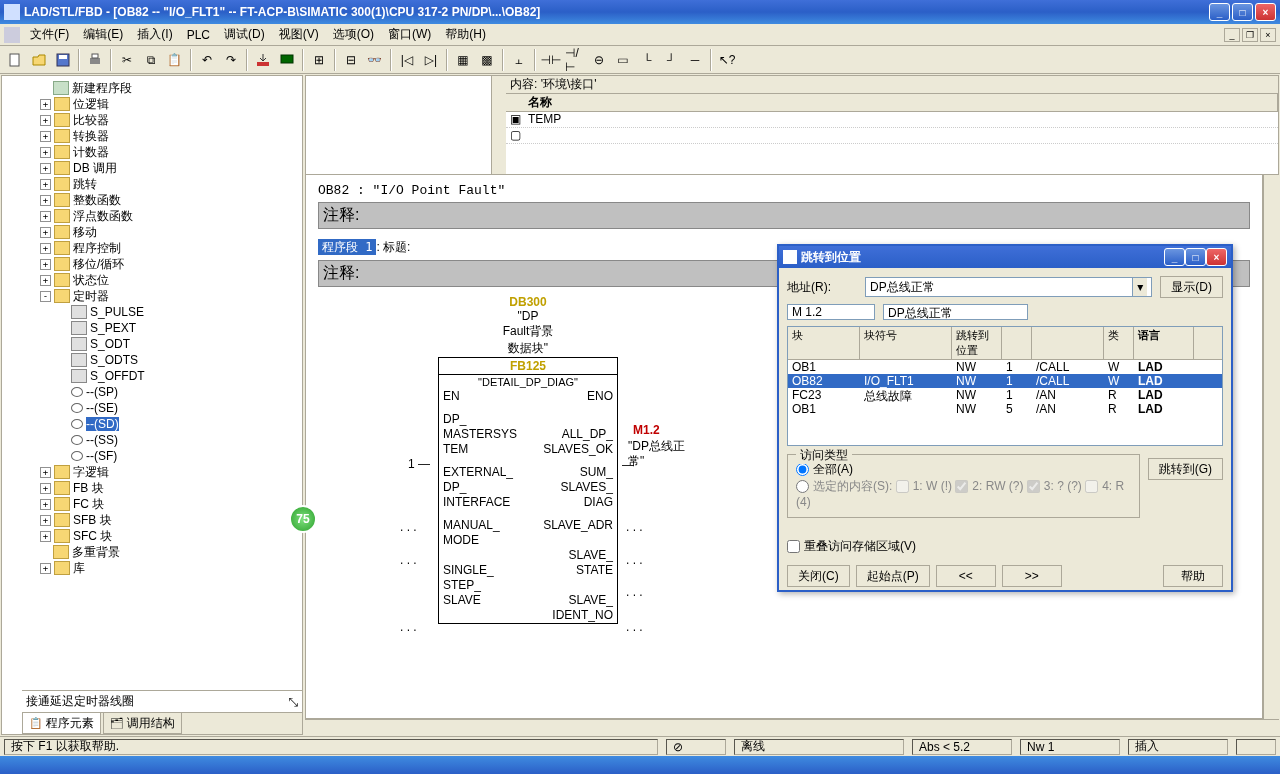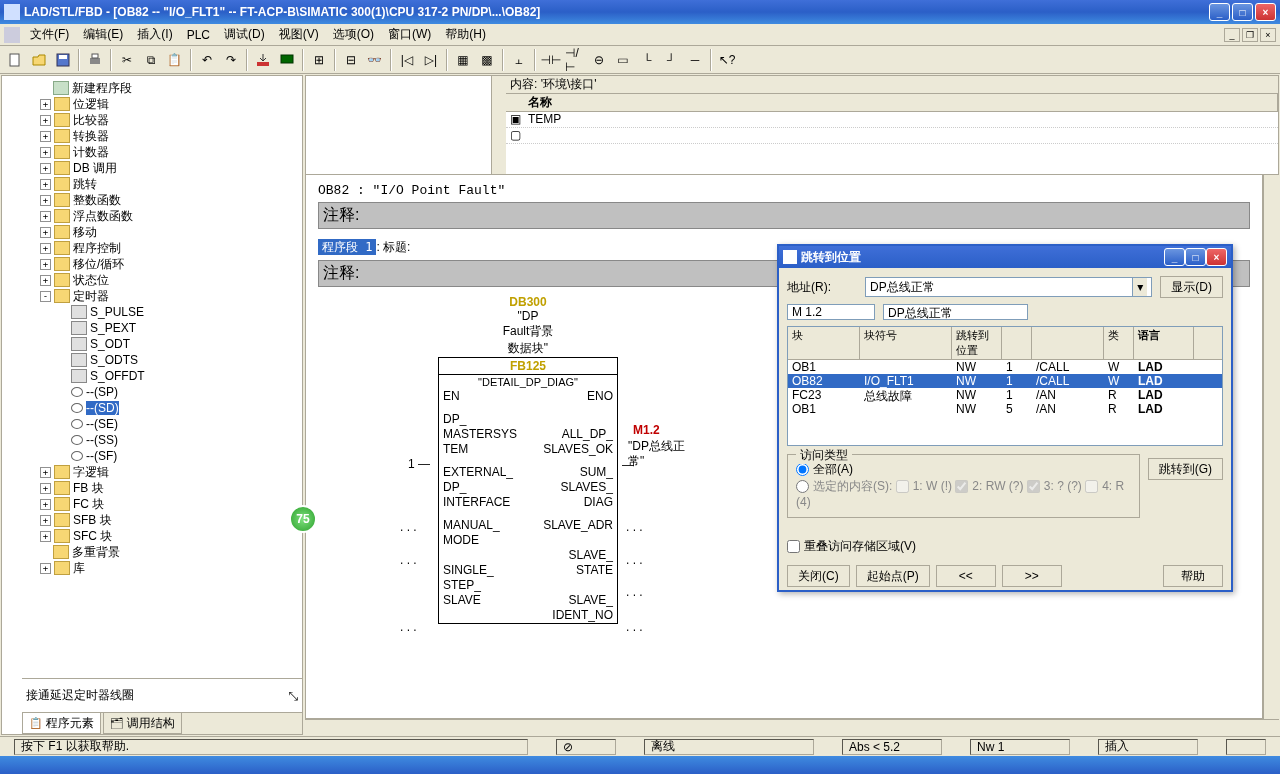--- a/index.html
+++ b/index.html
@@ -33,21 +33,21 @@
 .treeitem { display: flex; align-items: center; height: 16px; padding-left: 4px; white-space: nowrap; }
 .treeitem .exp { width: 11px; height: 11px; border: 1px solid #919191; background: #fff; color: #000; font-size: 9px; line-height: 9px; text-align: center; margin-right: 3px; cursor: pointer; font-family: monospace; }
 .treeitem .noexp { width: 13px; }
 .treeitem .ticon { width: 16px; height: 14px; margin-right: 3px; display: inline-block; }
 .ticon.folder { background: #f7d774; border: 1px solid #c0a040; }
 .ticon.block { background: #e0e0e0; border: 1px solid #888; }
 .ticon.coil { border: 1px solid #666; border-radius: 50%; width: 12px; height: 10px; background: #fff; }
 .ticon.new { background: #c8e0c8; border: 1px solid #8a8; }
 .ind1 { padding-left: 18px; }
 .ind2 { padding-left: 36px; }
-.leftfooter { border-top: 1px solid #aca899; padding: 2px 4px; display: flex; justify-content: space-between; align-items: center; height: 34px; }
+.leftfooter { border-top: 1px solid #aca899; padding: 2px 4px; display: flex; justify-content: space-between; align-items: center; height: 22px; }
 .lefttabs { height: 22px; background: #ece9d8; border-top: 1px solid #aca899; display: flex; }
 .lefttab { border: 1px solid #aca899; border-top: none; padding: 2px 6px; margin-right: 2px; background: #ece9d8; cursor: pointer; font-size: 11px; }
 .lefttab.active { background: #fff; }
 
 .rightpane { flex: 1; display: flex; flex-direction: column; margin: 1px; position: relative; }
 .bubble { position: absolute; left: -16px; top: 430px; width: 28px; height: 28px; border-radius: 50%; background: radial-gradient(#7fe07f,#2aa02a); border: 2px solid #fff; color: #fff; font-weight: bold; display: flex; align-items: center; justify-content: center; z-index: 5; }
 
 
 .decltop { display: flex; height: 100px; border: 1px solid #aca899; background: #ece9d8; gap: 14px; }
 .declleft { width: 186px; border-right: 1px solid #aca899; background: #fff; }
@@ -99,21 +99,21 @@
 .lvrow { display: flex; height: 14px; font-size: 11px; }
 .lvrow.sel { background: #316ac5; color: #fff; }
 .lvrow .lvcell { padding: 0 4px; overflow: hidden; white-space: nowrap; }
 .groupbox { border: 1px solid #aca899; padding: 6px 8px 8px; margin-top: 8px; position: relative; }
 .grouplabel { position: absolute; top: -8px; left: 8px; background: #ece9d8; padding: 0 4px; font-size: 12px; }
 .dlgbuttons { display: flex; gap: 6px; margin-top: 10px; justify-content: flex-start; }
 .chk { margin-right: 4px; vertical-align: middle; }
 
 
 .statusbar { height: 20px; background: #ece9d8; border-top: 1px solid #aca899; display: flex; align-items: center; font-size: 11px; }
-.statusbar .panel { border: 1px inset #aca899; padding: 0 6px; height: 16px; margin: 0 14px; display: flex; align-items: center; }
+.statusbar .panel { border: 1px inset #aca899; padding: 0 6px; height: 16px; margin: 0 4px; display: flex; align-items: center; }
 .taskbar { height: 18px; background: linear-gradient(#3f8be0,#2b5fc7); }
 
 
 .cw1 { width: 72px; } .cw2 { width: 92px; } .cw3 { width: 50px; } .cw4 { width: 30px; } .cw5 { width: 72px; } .cw6 { width: 30px; } .cw7 { width: 60px; font-weight: bold; }
 </style>
 </head>
 <body>
 
 <div class="titlebar">
   <div class="icon"></div>
@@ -311,26 +311,26 @@
           <span>S_OFFDT</span>
         </div>
         <div class="treeitem ind2">
           <span class="noexp"></span>
           <span class="ticon coil"></span>
           <span>--(SP)</span>
         </div>
         <div class="treeitem ind2">
           <span class="noexp"></span>
           <span class="ticon coil"></span>
+          <span>--(SE)</span>
+        </div>
+        <div class="treeitem ind2">
+          <span class="noexp"></span>
+          <span class="ticon coil"></span>
           <span style="background: rgb(49, 106, 197); color: rgb(255, 255, 255);">--(SD)</span>
-        </div>
-        <div class="treeitem ind2">
-          <span class="noexp"></span>
-          <span class="ticon coil"></span>
-          <span>--(SE)</span>
         </div>
         <div class="treeitem ind2">
           <span class="noexp"></span>
           <span class="ticon coil"></span>
           <span>--(SS)</span>
         </div>
         <div class="treeitem ind2">
           <span class="noexp"></span>
           <span class="ticon coil"></span>
           <span>--(SF)</span>

